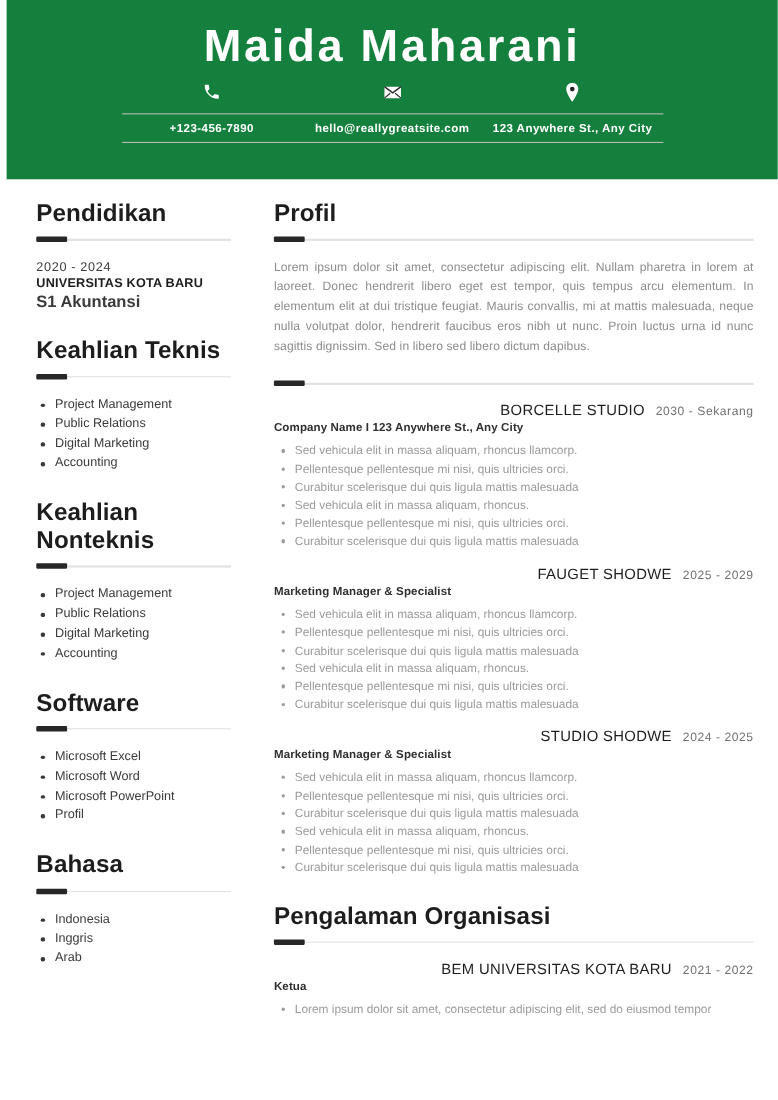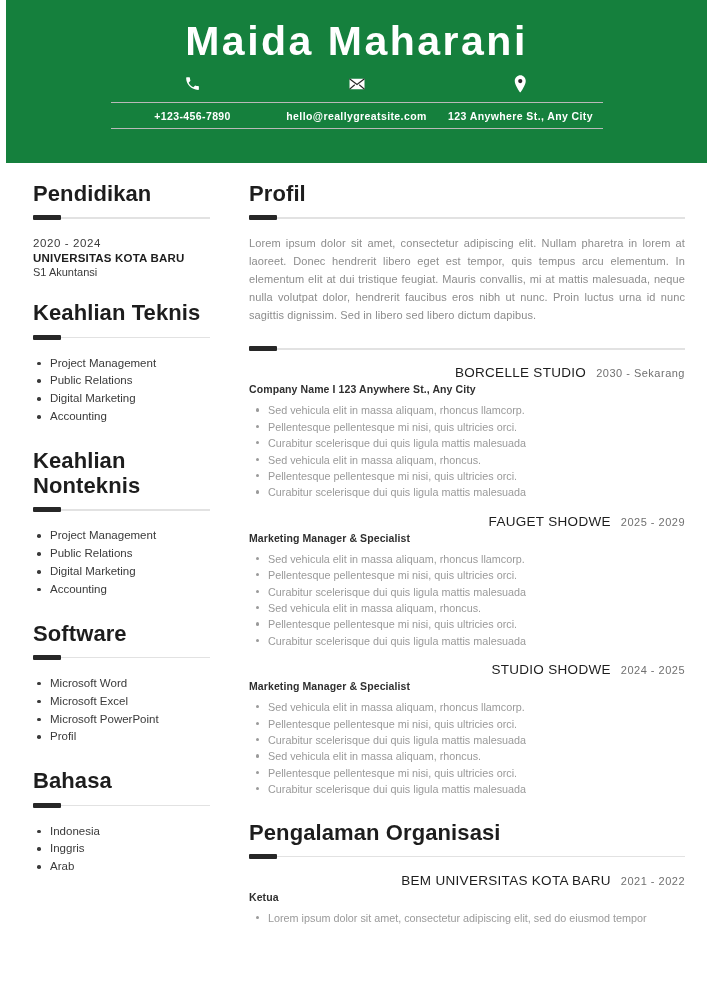--- a/index.html
+++ b/index.html
@@ -138,23 +138,24 @@
     margin-top: 16px;
   }
   .edu-school {
     font-size: 11.5px;
     font-weight: bold;
     color: #1d1d1d;
     letter-spacing: 0.2px;
     margin-top: 3px;
   }
   .edu-degree {
-    font-size: 11px;
+    font-size: 15px;
     color: #3a3a3a;
     margin-top: 2px;
+    font-weight: bold;
   }
   ul.side-list {
     list-style: none;
     margin: 14px 0 0 0;
     padding: 0;
   }
   ul.side-list li {
     font-size: 11.5px;
     color: #3a3a3a;
     line-height: 1.55;
@@ -322,22 +323,22 @@
       </ul>
     </div>
 
     <div class="sec-block">
       <div class="sec-title">Software</div>
       <div class="underline">
         <div class="thin"></div>
         <div class="thick"></div>
       </div>
       <ul class="side-list">
+        <li>Microsoft Excel</li>
         <li>Microsoft Word</li>
-        <li>Microsoft Excel</li>
         <li>Microsoft PowerPoint</li>
         <li>Profil</li>
       </ul>
     </div>
 
     <div class="sec-block">
       <div class="sec-title">Bahasa</div>
       <div class="underline">
         <div class="thin"></div>
         <div class="thick"></div>

